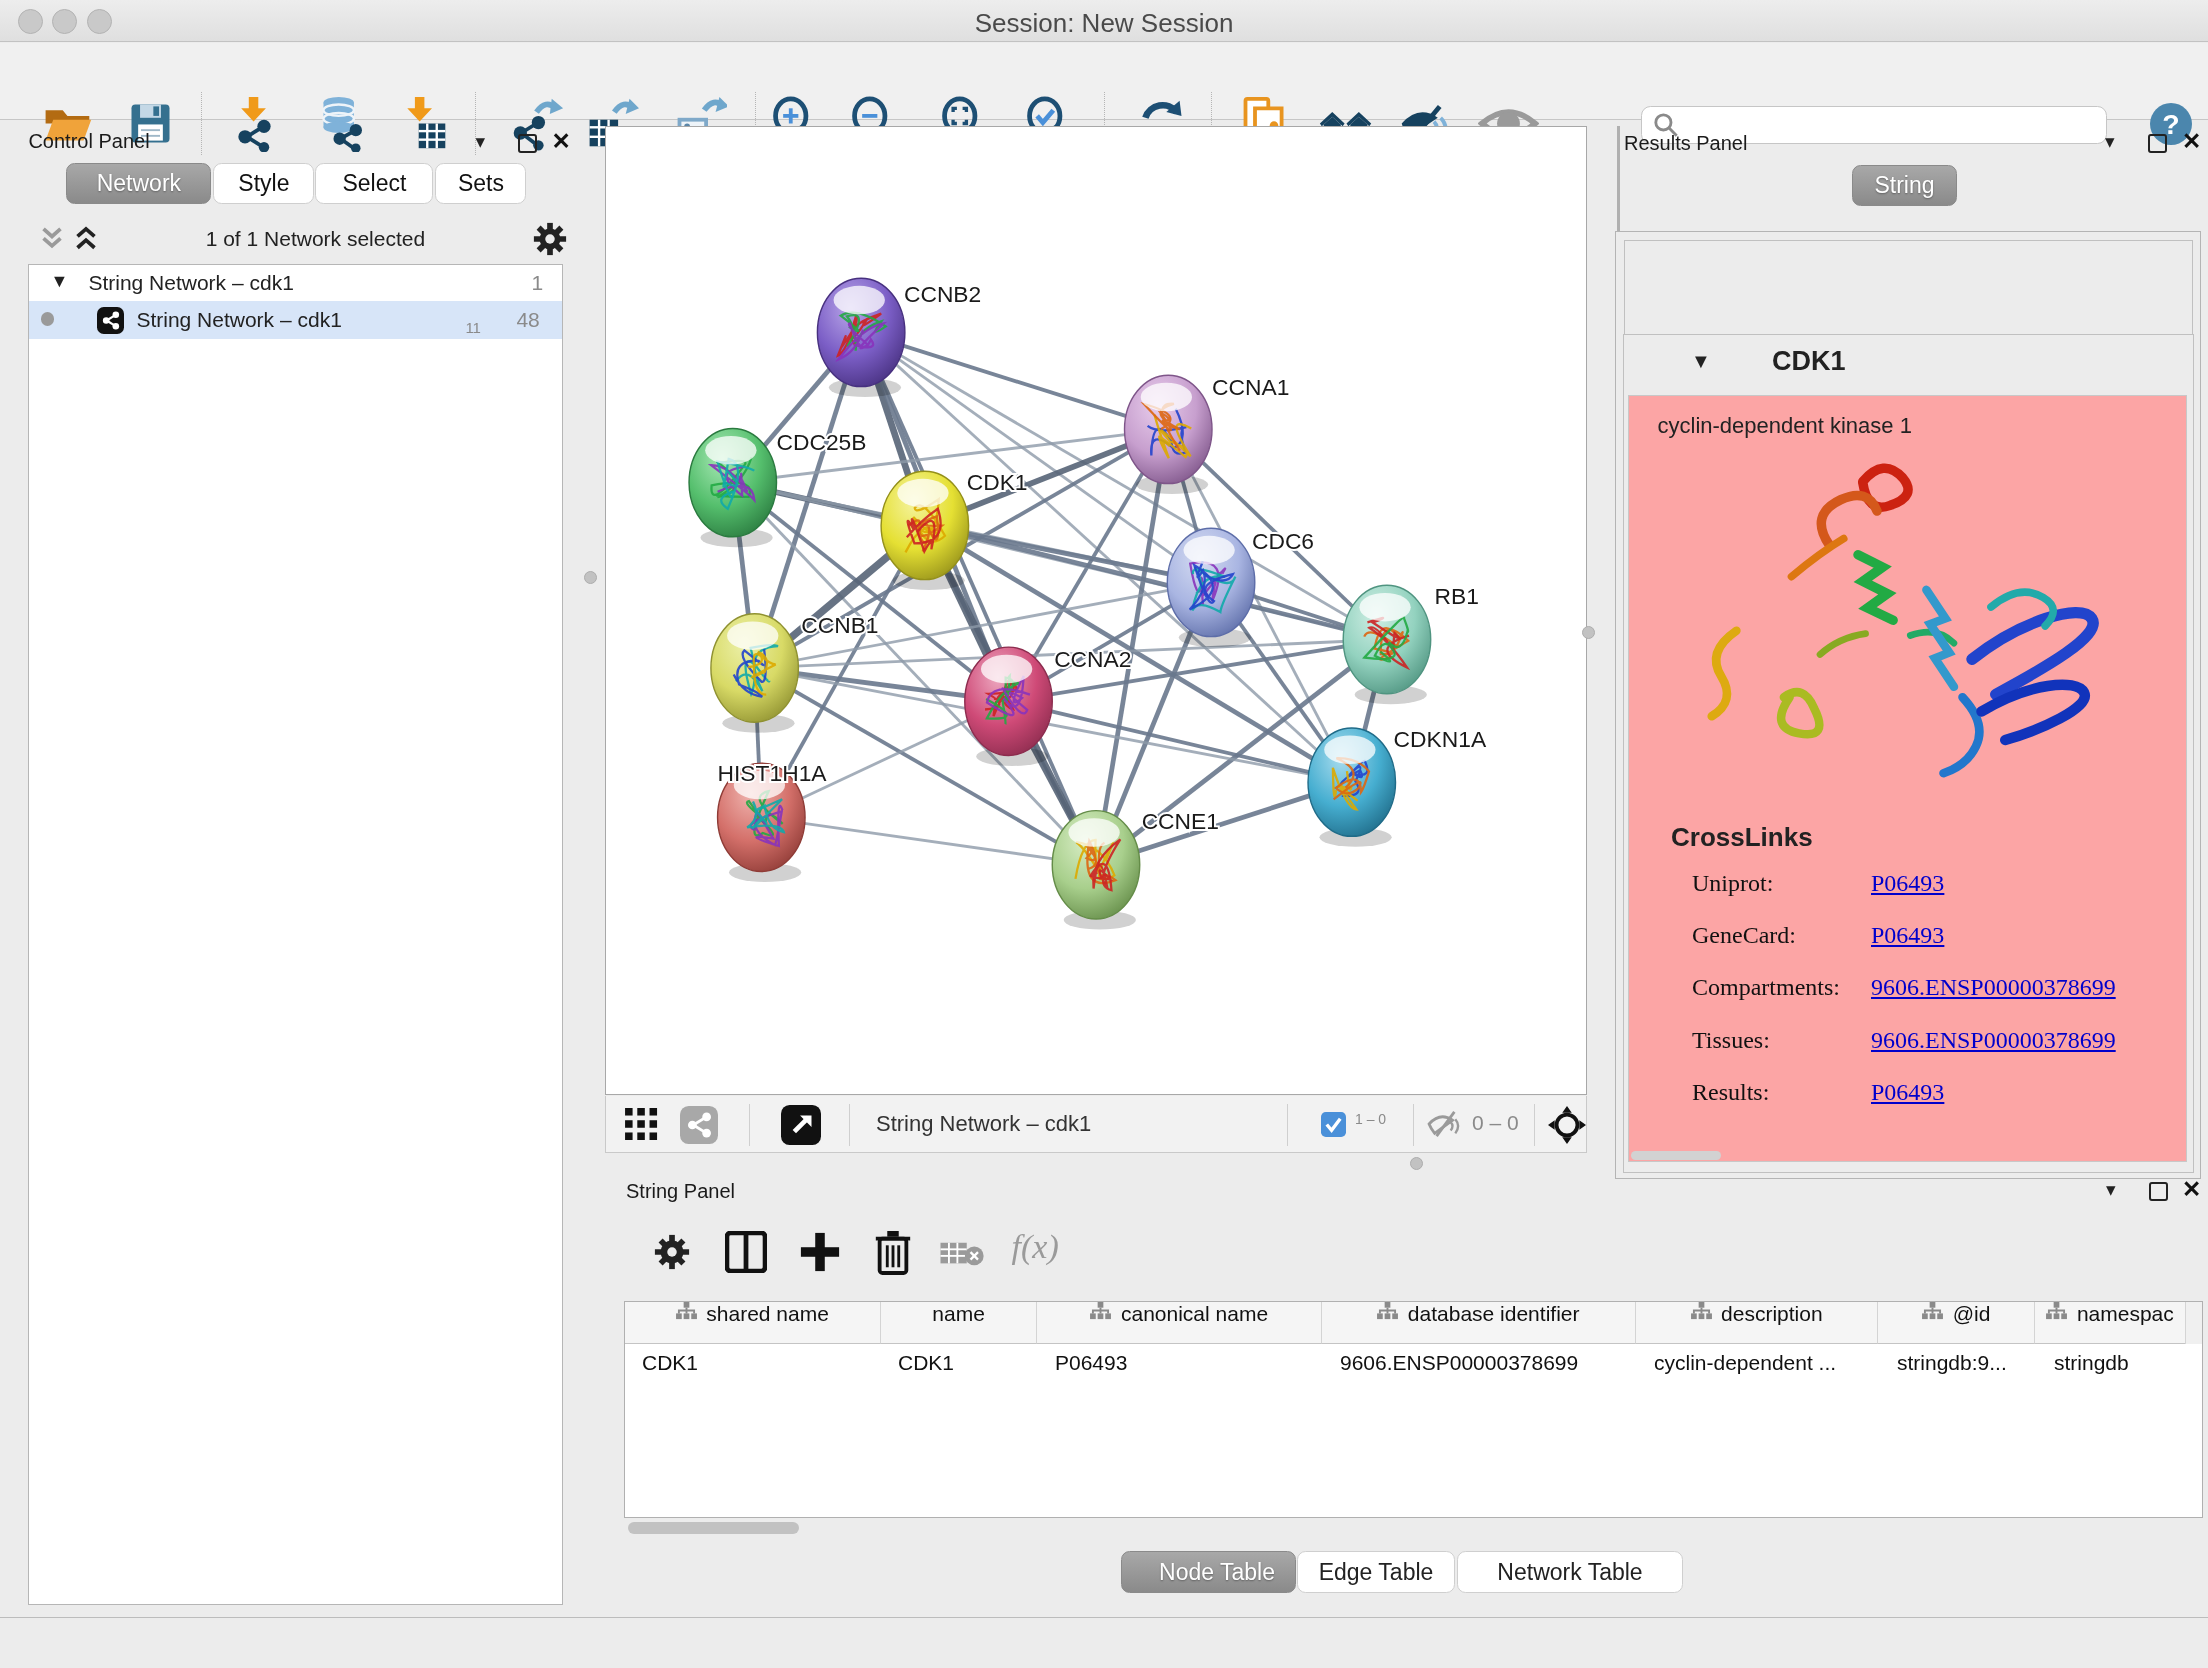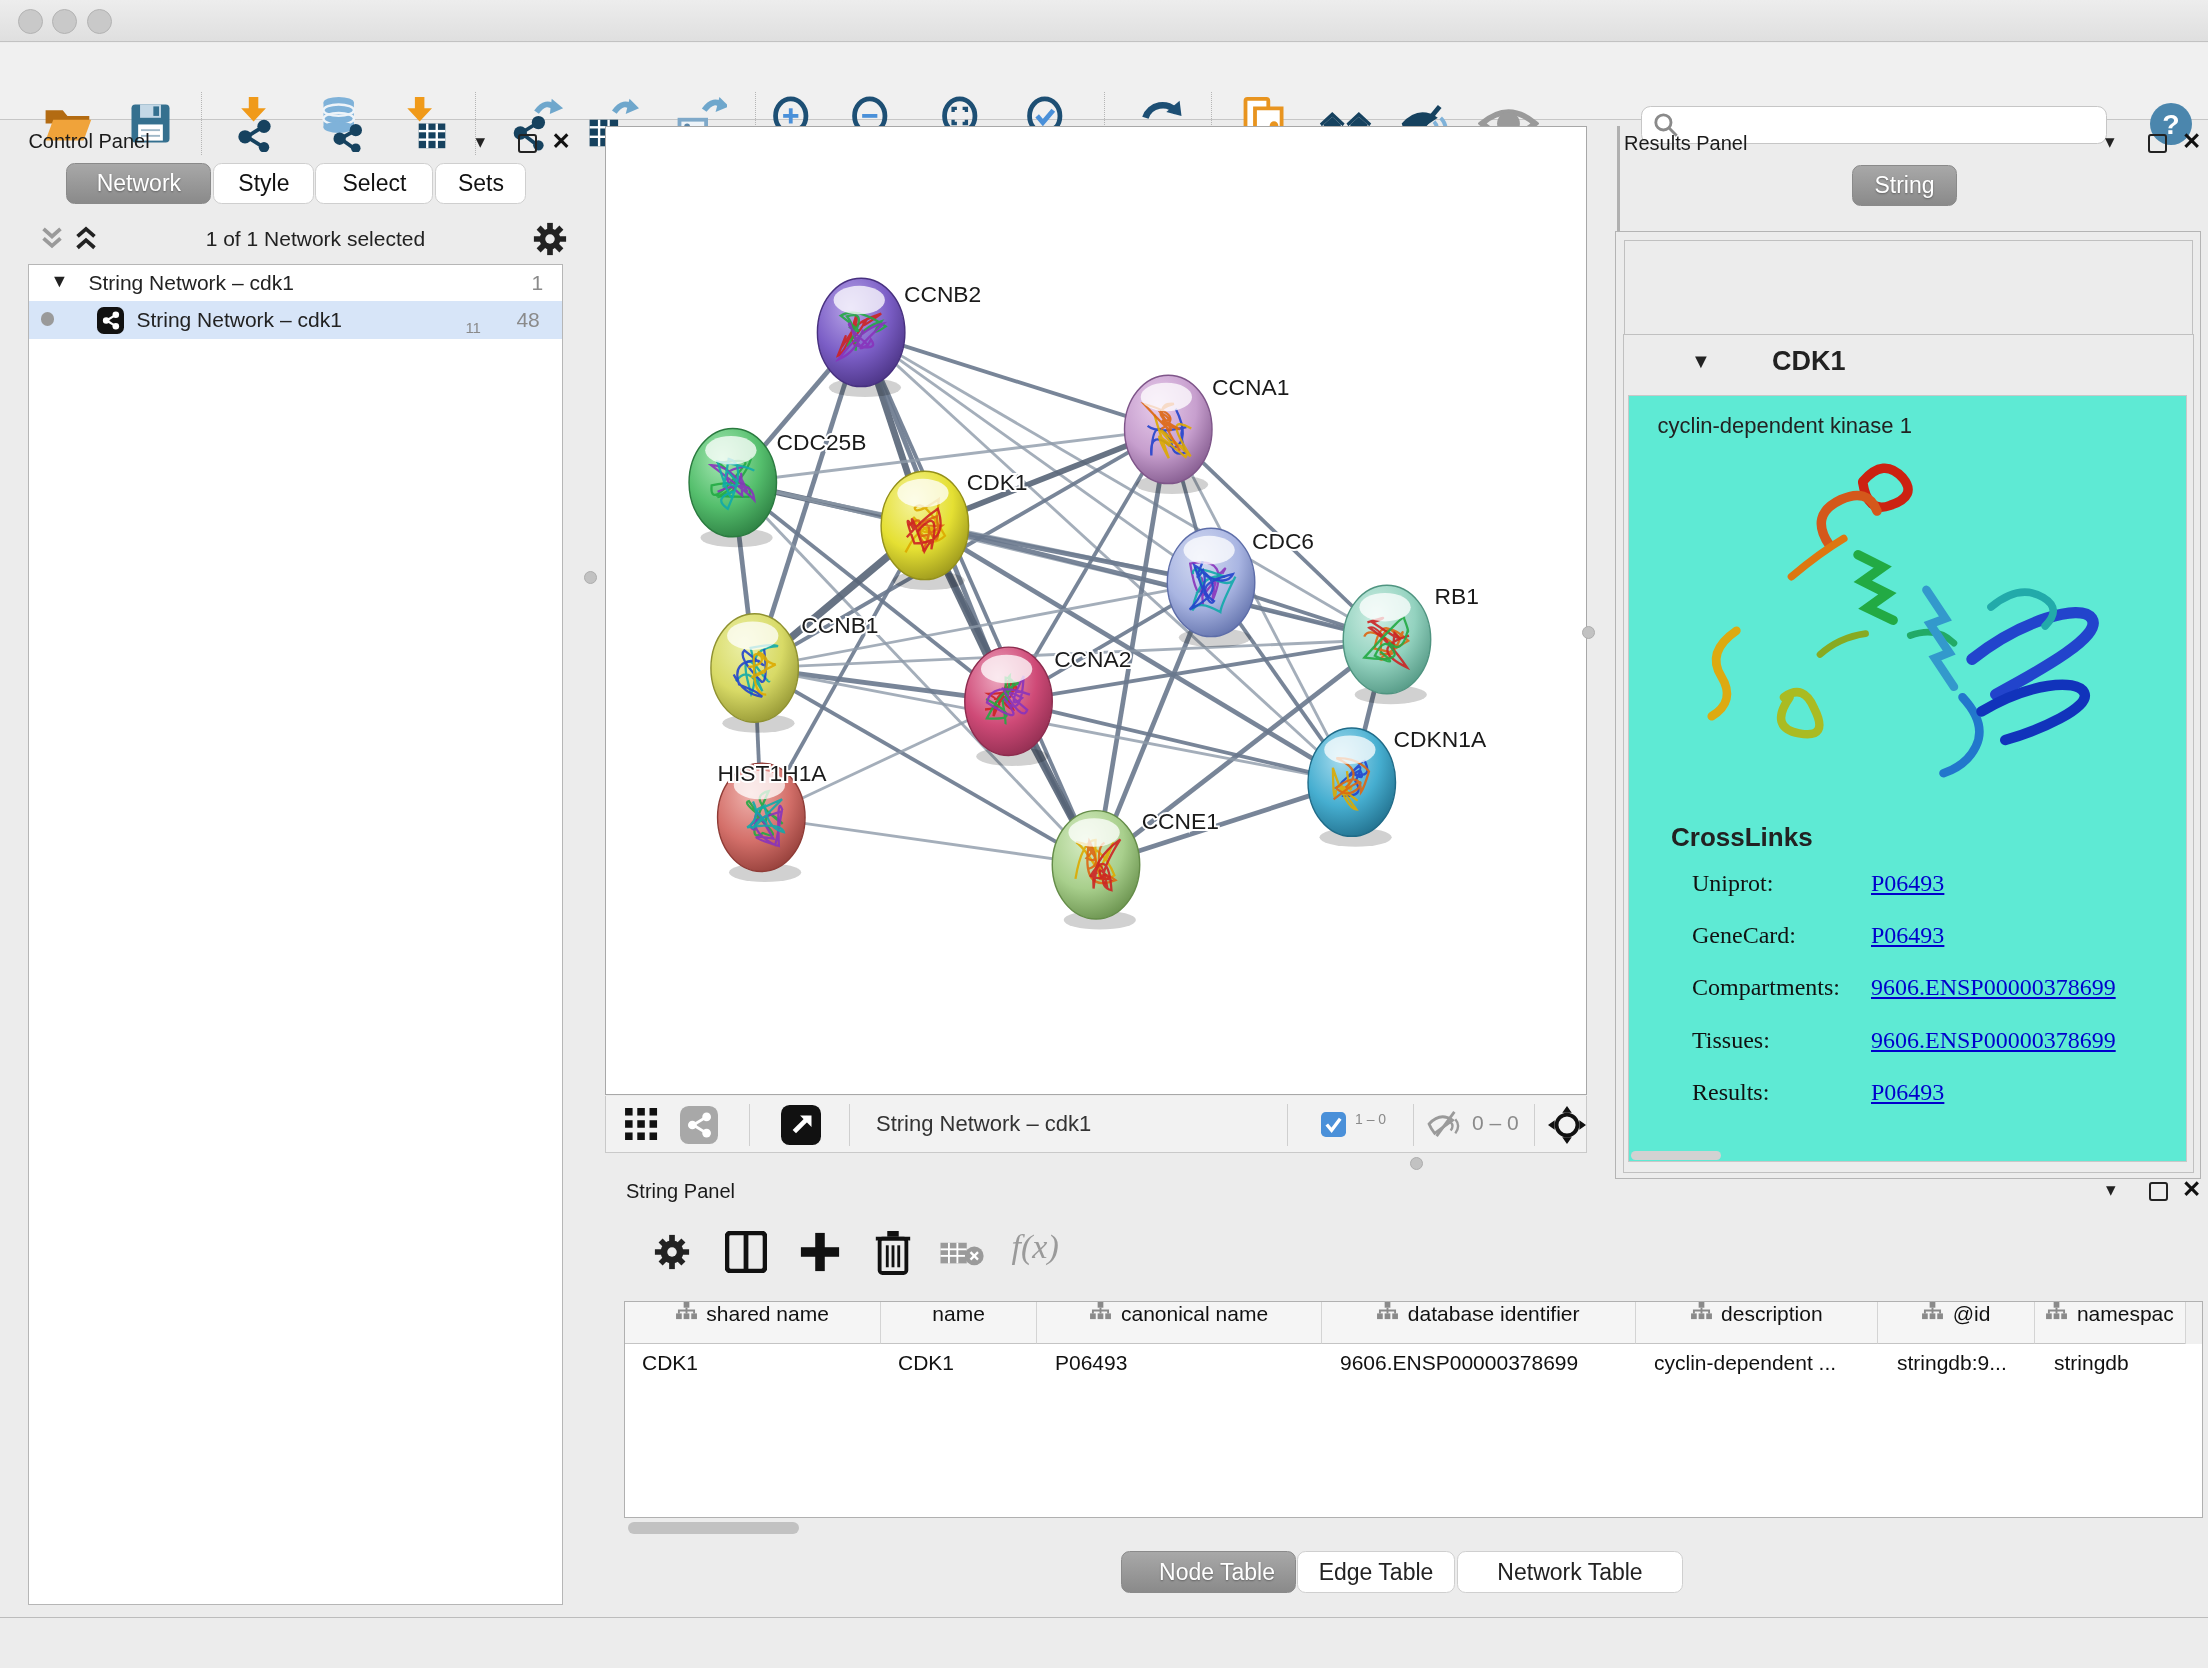--- a/index.html
+++ b/index.html
@@ -43,21 +43,21 @@
   #net-status { left:605px; top:1096px; width:982px; height:57px; background:#f2f2f2;
     border:1px solid #c9c9c9; border-top:none; }
   .ns-sep { top:7.6px; width:0; height:42px; border-left:1px solid #cfcfcf; }
   .grip { width:13.3px; height:13.3px; border-radius:50%; background:#c2c2c2; border:1px solid #adadad; }
 
   
   #rp-outer { left:1615px; top:231px; width:586px; height:948px; background:#ececec; border:1px solid #b4b4b4; }
   .rp-btn { top:262px; height:44px; background:#fff; border:1px solid #c4c4c4; border-radius:8.6px;
     font-size:23px; display:flex; align-items:center; justify-content:center; }
   #rp-section { left:1623px; top:334px; width:571px; height:839px; border:1px solid #c0c0c0; background:#ececec; }
-  #rp-inner { left:1628px; top:395px; width:559px; height:767px; background:#5eead4; border:1px solid #c8c8c8; }
+  #rp-inner { left:1628px; top:395px; width:559px; height:767px; background:#fca5a5; border:1px solid #c8c8c8; }
   .xl-label { font-family:"Liberation Serif", serif; font-size:24px; color:#111; }
   .xl-link  { font-family:"Liberation Serif", serif; font-size:24px; color:#0000cc; text-decoration:underline; }
 
   
   #tbl-wrap { left:624px; top:1301px; width:1579px; height:217px; background:#fff; border:1px solid #b0b0b0; }
   .th-cell { height:42px; background:#f5f5f5; border-right:1px solid #d4d4d4; border-bottom:1px solid #c4c4c4;
     display:flex; align-items:flex-start; justify-content:center; gap:9.5px; font-size:21px; color:#111; overflow:hidden; }
   .td-cell { height:38px; display:flex; align-items:center; padding-left:17px; font-size:21px; color:#111; overflow:hidden; white-space:nowrap; }
 
   .btab { height:42px; border:1px solid #cfcfcf; background:#fff; font-size:23px;
@@ -73,20 +73,21 @@
 </style>
 </head>
 <body>
 
 <div id="app">
 
   <div id="titlebar" class="abs">
     <div class="traffic abs" style="left:18px"></div>
     <div class="traffic abs" style="left:52px"></div>
     <div class="traffic abs" style="left:87px"></div>
+    <div id="win-title" class="abs">Session: New Session</div>
   </div>
 
   <div id="toolbar" class="abs">
 
     <div class="tbtn abs" style="left:38px">
       <svg width="57" height="57" viewBox="0 0 60 60">
         <path d="M8 16 h18 l5 6 h23 v8 H8z" fill="#b36b12"></path>
         <path d="M8 48 L16 26 h40 L48 48 Z" fill="#f0a33a"></path>
       </svg>
     </div>

